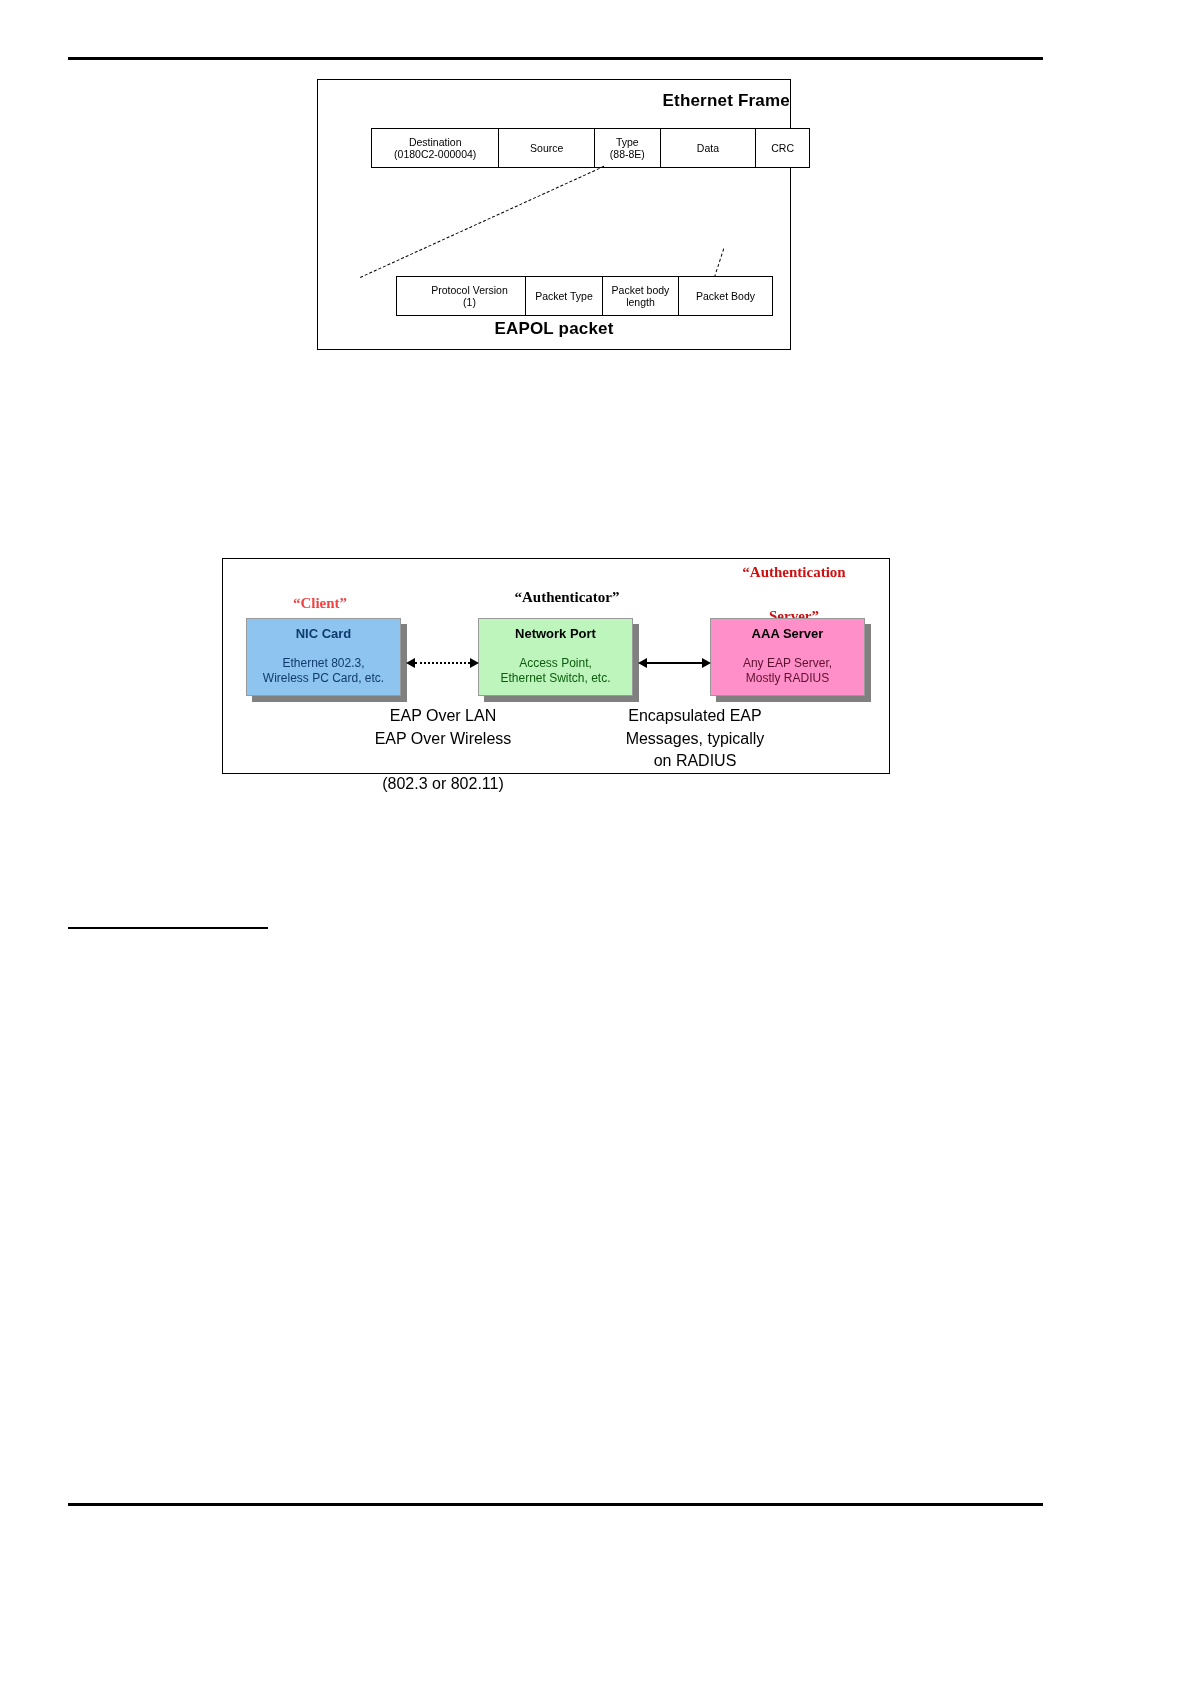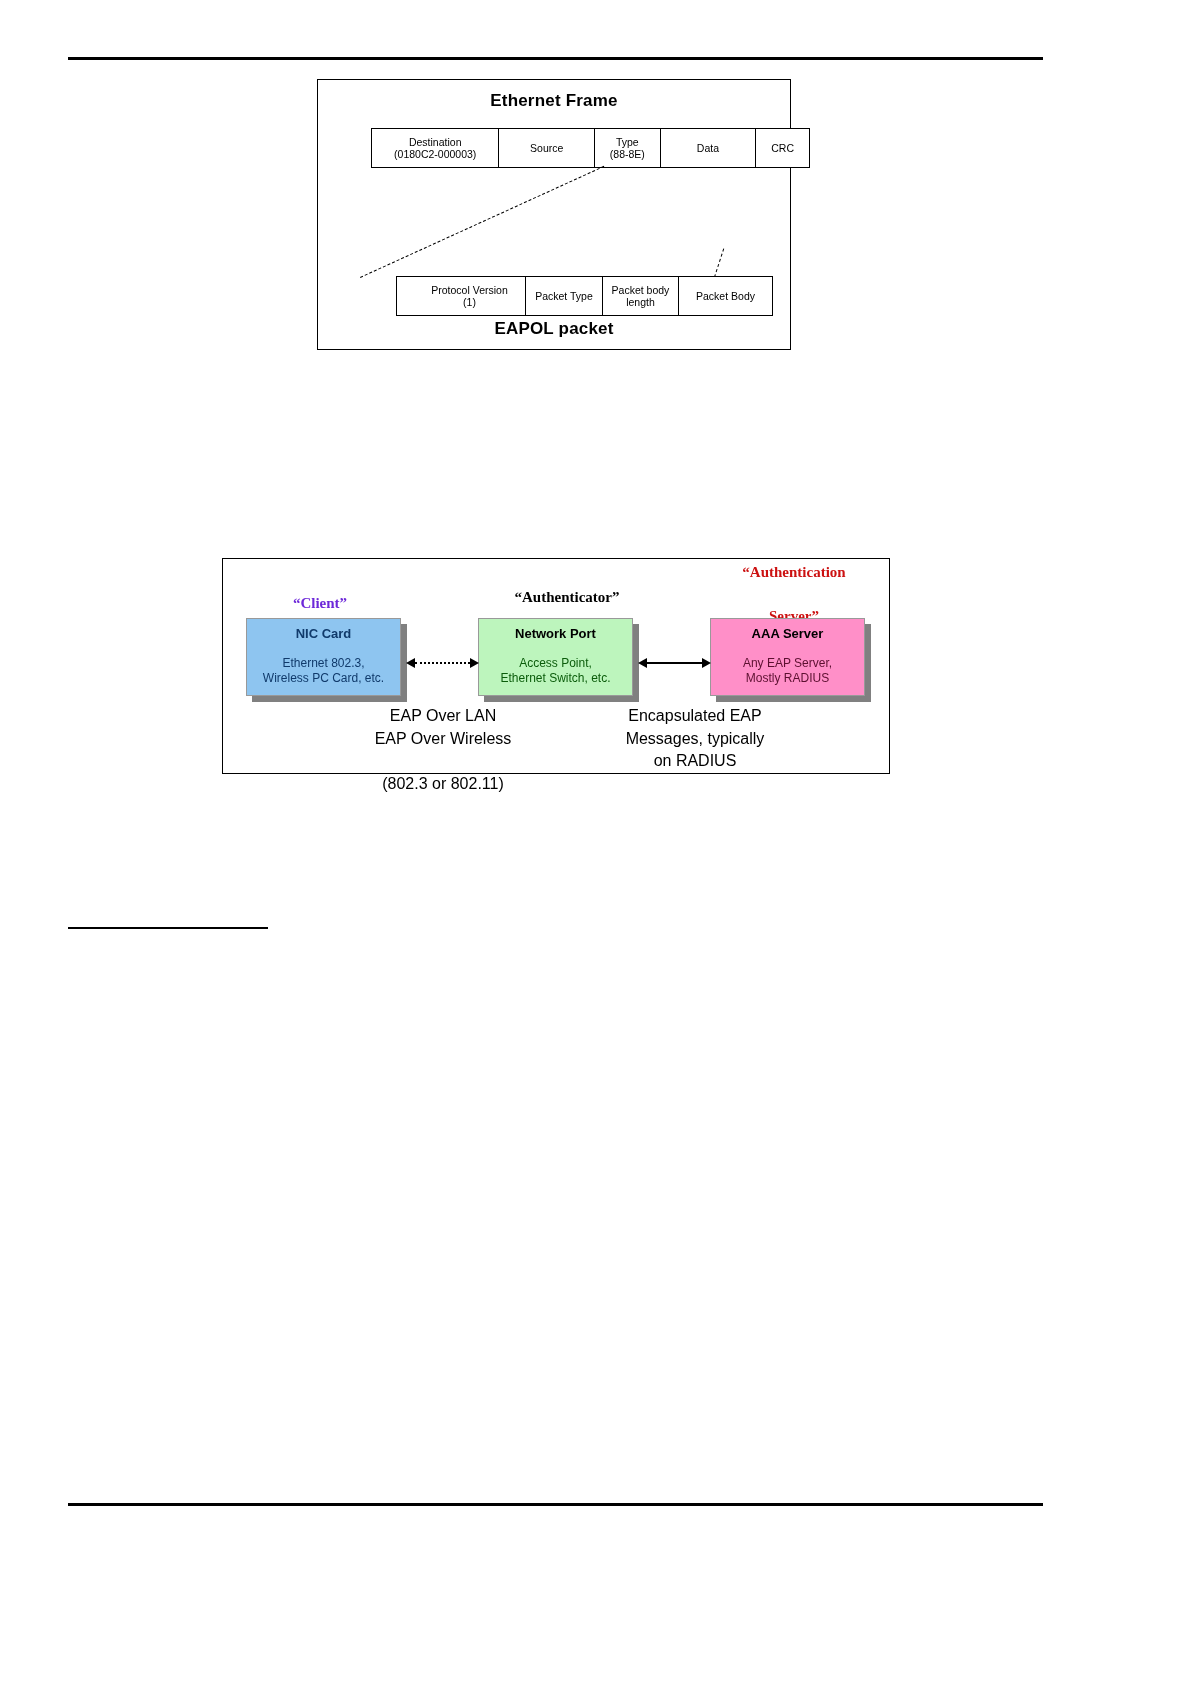--- a/index.html
+++ b/index.html
@@ -44,21 +44,21 @@
     width: 474px;
     height: 271px;
     border: 1.5px solid #000;
     background: #fff;
     box-sizing: border-box;
   }
   #figure-eapol .fig-title {
     position: absolute;
     left: 0; right: 0;
     top: 11px;
-    text-align: center;
+    text-align: right;
     font-size: 17px;
     font-weight: bold;
     letter-spacing: 0.2px;
   }
   #figure-eapol .fig-caption {
     position: absolute;
     left: 0; right: 0;
     bottom: 10px;
     text-align: center;
     font-size: 17px;
@@ -125,21 +125,21 @@
 
   .role-heading {
     position: absolute;
     text-align: center;
     font-family: "Liberation Serif", serif;
     font-weight: bold;
     font-size: 15px;
     line-height: 1.45;
     white-space: pre-line;
   }
-  #heading-client        { left: 22px;  top: 34px;  width: 150px; color: #6d28d9; }
+  #heading-client        { left: 22px;  top: 34px;  width: 150px; color: #ef4444; }
   #heading-authenticator { left: 254px; top: 28px;  width: 180px; color: #000000; }
   #heading-auth-server   { left: 486px; top: 3px;   width: 170px; color: #cc1111; }
 
   .role-box {
     position: absolute;
     width: 155px;
     height: 78px;
     border: 1px solid #999;
     box-sizing: border-box;
     display: flex;
@@ -211,21 +211,21 @@
 <div class="footnote-rule"></div>
 <div class="page-rule" id="rule-bottom"></div>
 
 <div id="figure-eapol">
 
   <div class="fig-title">Ethernet Frame</div>
 
   <div class="frame-row" id="ethernet-frame-row">
     <div class="frame-cell" style="width:128px">
       <span>Destination</span>
-      <span class="l2">(0180C2-000003)</span>
+      <span class="l2">(0180C2-000004)</span>
     </div>
     <div class="frame-cell" style="width:96px">
       <span>Source</span>
     </div>
     <div class="frame-cell" style="width:66px">
       <span>Type</span>
       <span class="l2">(88-8E)</span>
     </div>
     <div class="frame-cell" style="width:96px">
       <span>Data</span>

